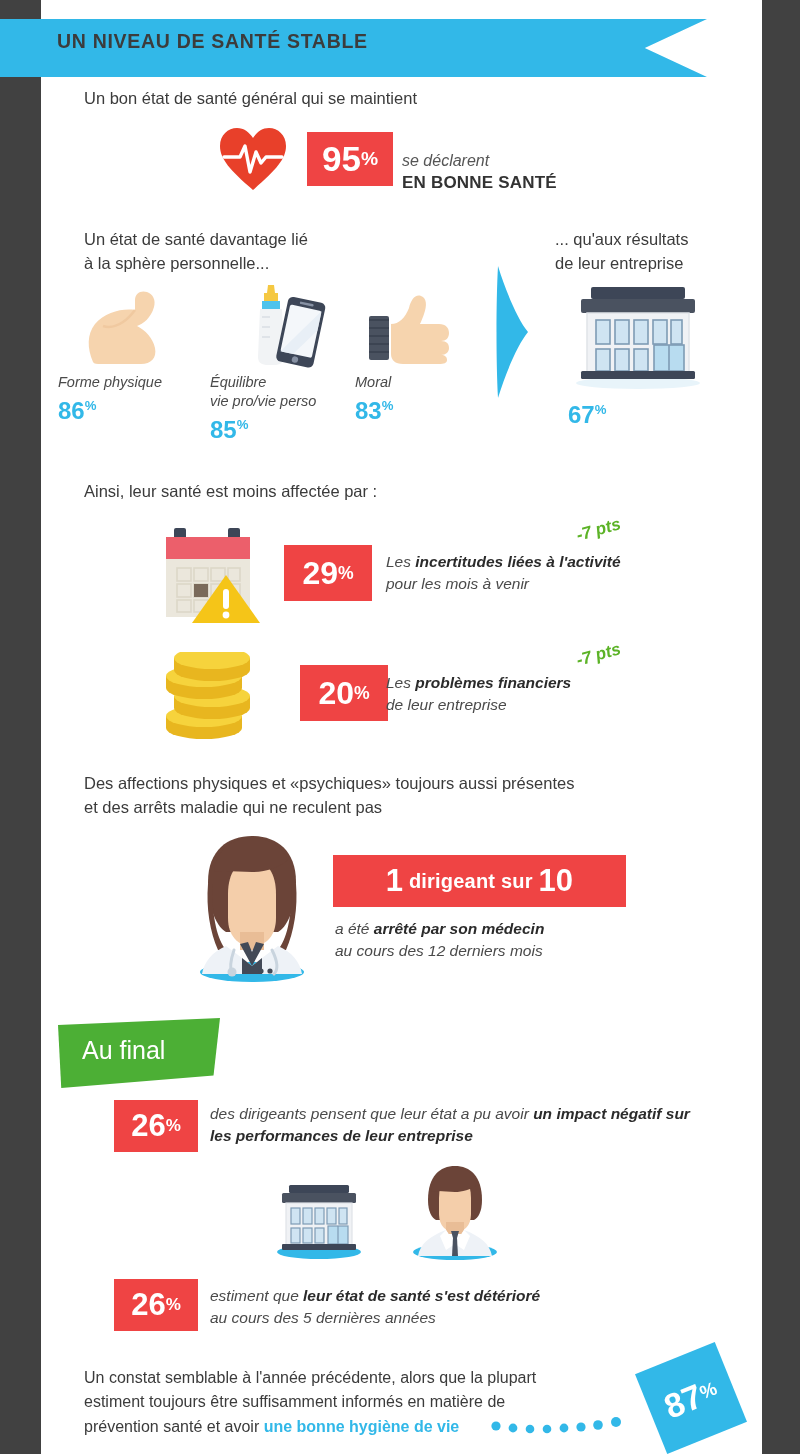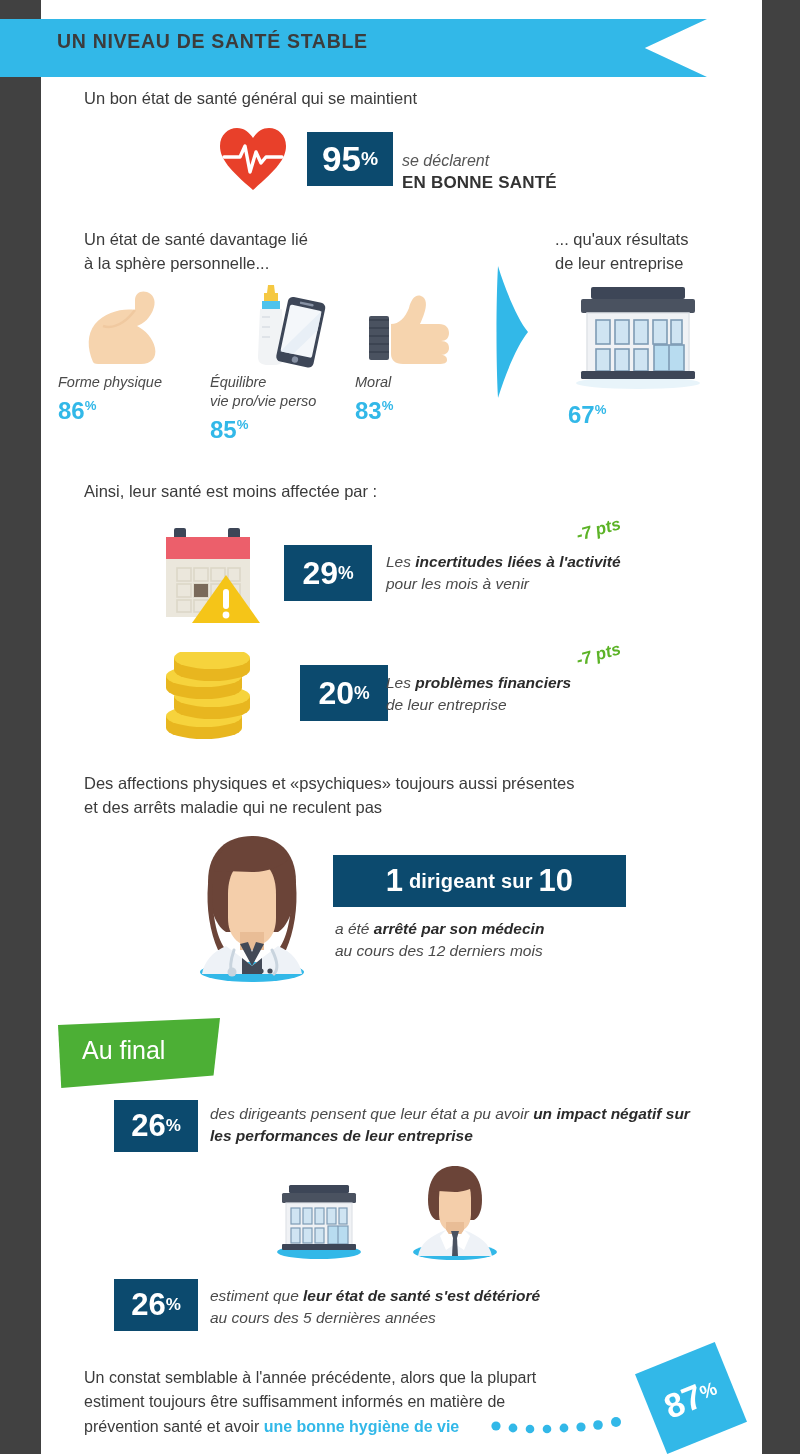--- a/index.html
+++ b/index.html
@@ -42,21 +42,21 @@
   
   .lead {
     position: absolute;
     font-size: 16.5px;
     color: #3b3b3b;
     line-height: 1.45;
     white-space: pre-line;
   }
   .blue-box {
     position: absolute;
-    background: #0c4a6e;
+    background: #ef4444;
     color: #fff;
     font-weight: bold;
     display: flex;
     align-items: center;
     justify-content: center;
   }
   .pct-small { font-size: 0.55em; vertical-align: super; font-weight: bold; }
 
   
   #s1-text { left: 84px; top: 87px; }

